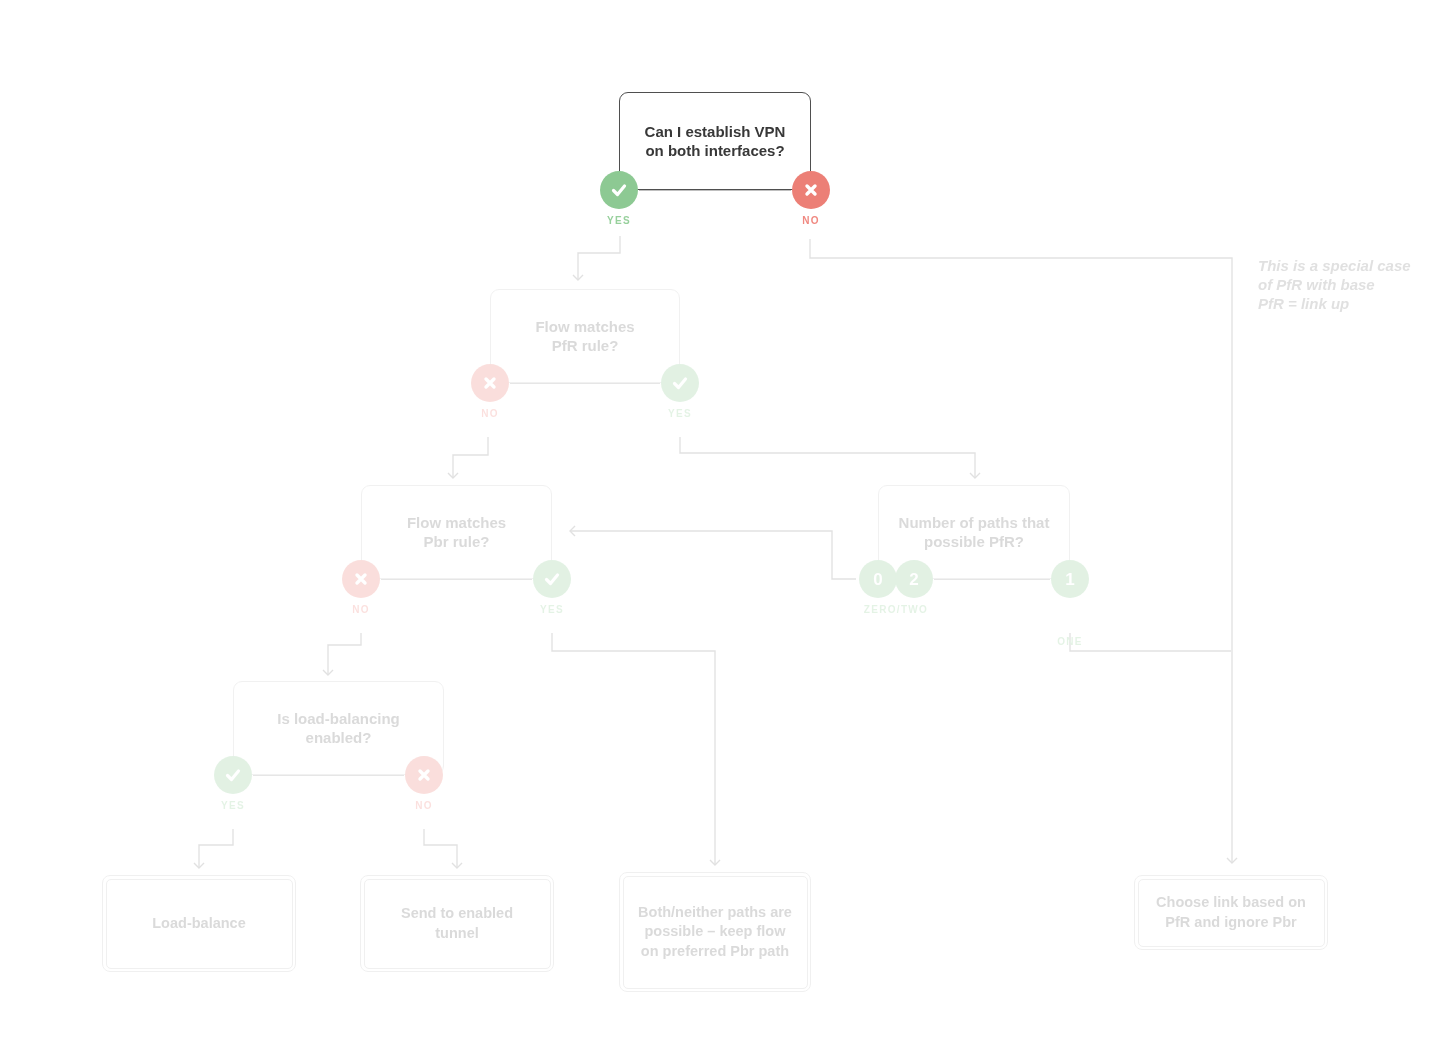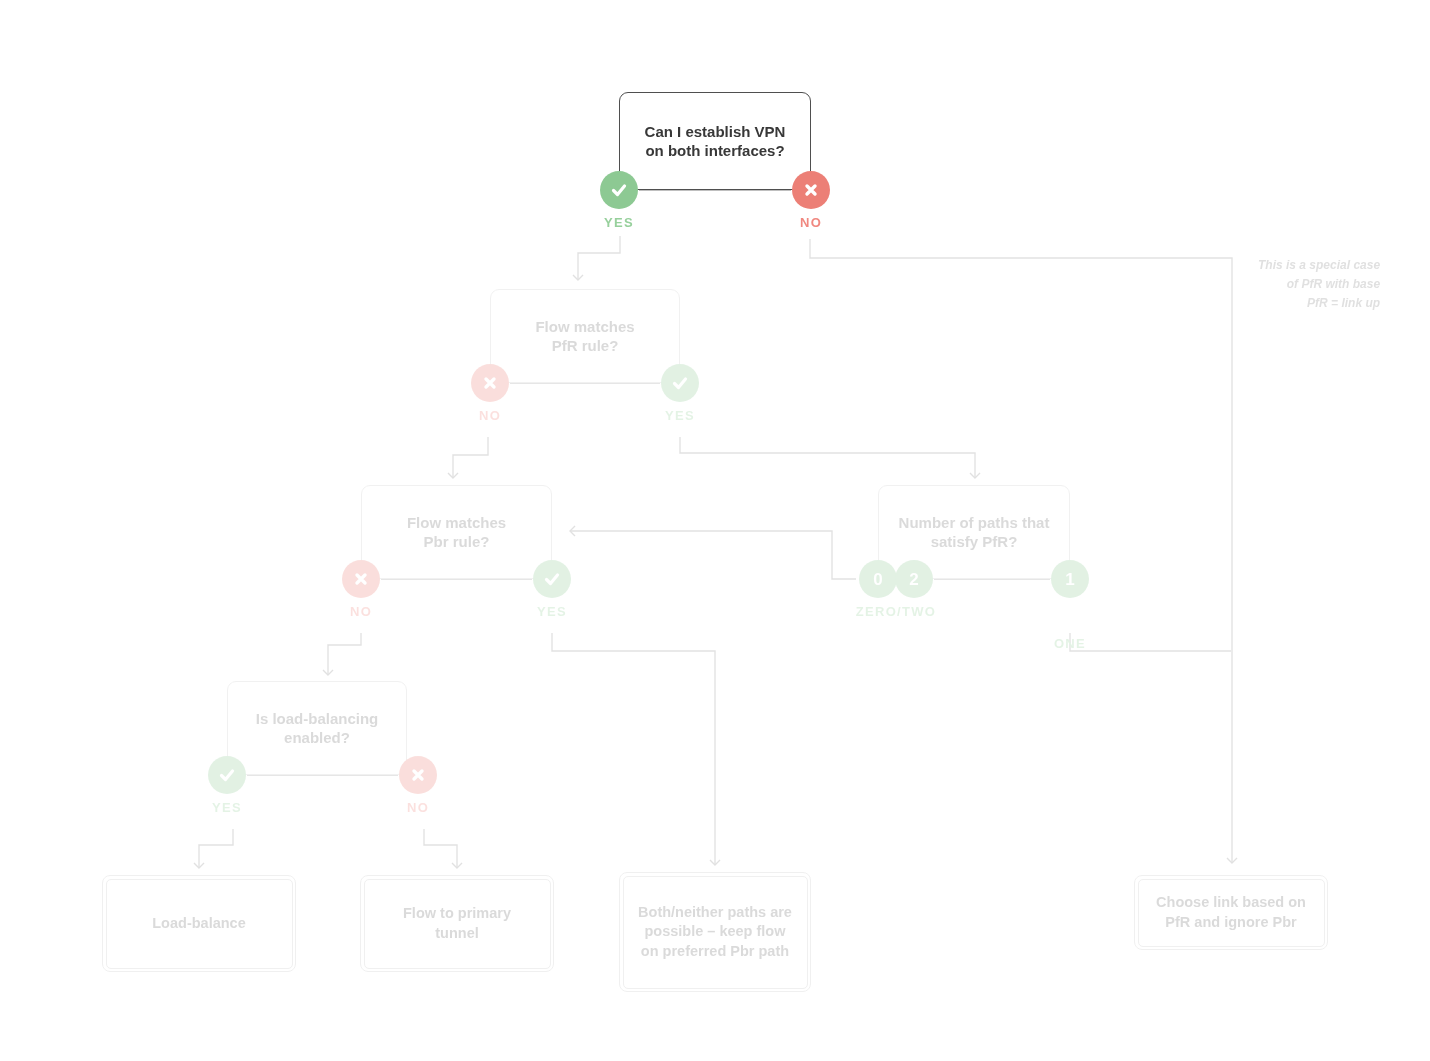--- a/index.html
+++ b/index.html
@@ -25,30 +25,30 @@
   .qtext{font-size:15px;line-height:19px;font-weight:700;color:var(--q-text);white-space:pre-line;}
   .dnode.active .qtext{color:var(--q-text-active);}
   .circle-line{position:absolute;height:1.5px;background:var(--circle-line);}
   .dnode.active .circle-line{background:var(--circle-line-active);}
   .bcircle{position:absolute;width:38px;height:38px;border-radius:50%;
            display:flex;align-items:center;justify-content:center;}
   .bcircle.green{background:var(--green);}
   .bcircle.red{background:var(--red);}
   .bcircle svg{display:block;}
   .digit{color:#fff;font-weight:700;font-size:17px;line-height:1;}
-  .blabel{position:absolute;font-size:13px;font-weight:700;letter-spacing:1.3px;
+  .blabel{position:absolute;font-size:10px;font-weight:700;letter-spacing:1.3px;
           transform:translateX(-50%);white-space:nowrap;}
   .blabel.green{color:var(--green-label);}
   .blabel.red{color:var(--red-label);}
   .tnode{border:1.5px solid var(--terminal-border);border-radius:8px;background:#fff;
          display:flex;align-items:center;justify-content:center;text-align:center;}
   .tnode:before{content:"";position:absolute;inset:2.5px;border:1.5px solid var(--terminal-border);border-radius:5px;}
   .ttext{font-size:14.5px;line-height:19.5px;font-weight:700;color:var(--q-text);white-space:pre-line;padding:0 8px;}
-  #note{position:absolute;font-size:12px;line-height:19px;font-style:italic;font-weight:700;
-        color:var(--note-color);white-space:pre-line;text-align:right;}
+  #note{position:absolute;font-size:15px;line-height:19px;font-style:italic;font-weight:700;
+        color:var(--note-color);white-space:pre-line;}
 </style>
 </head>
 <body>
 
 <div id="stage" style="--green: #8dc993; --red: #ec7f76; --green-label: #97d09c; --red-label: #f08880; --connector: #8c8c8c; --box-border: #c9c9c9; --box-border-active: #4f4f4f; --q-text: #6f6f6f; --q-text-active: #383838; --note-color: #858585;">
   <div id="faded-layer">
     <svg class="connectors" id="connector-svg" width="1430" height="1061">
         <path d="M620 236 L620 253 L578 253 L578 280" fill="none" stroke="#8c8c8c" stroke-width="1.4"></path>
         <path d="M 573 275 L 578 280 L 583 275" fill="none" stroke="#8c8c8c" stroke-width="1.4"></path>
         <path d="M810 239 L810 258 L1232 258 L1232 863" fill="none" stroke="#8c8c8c" stroke-width="1.4"></path>
@@ -105,35 +105,35 @@
             <svg width="20" height="20" viewBox="0 0 20 20">
               <path d="M4.5 10.5 L8.5 14.5 L15.5 6" fill="none" stroke="#fff" stroke-width="3.2" stroke-linecap="round" stroke-linejoin="round"></path>
             </svg>
           </div>
           <div class="blabel green" style="left: 191px; top: 119px;">YES</div>
         </div>
         <div class="dnode" style="left: 878px; top: 485px; width: 192px; height: 94px;">
           <div class="circle-line" style="left: 56px; top: 93px; width: 116px;"></div>
           <div class="dbox">
             <div class="qtext">Number of paths that
-satisfy PfR?</div>
+possible PfR?</div>
           </div>
           <div class="bcircle green" style="left: -19px; top: 75px;">
             <span class="digit">0</span>
           </div>
           <div class="bcircle green" style="left: 17px; top: 75px;">
             <span class="digit">2</span>
           </div>
           <div class="blabel green" style="left: 18px; top: 119px;">ZERO/TWO</div>
           <div class="bcircle green" style="left: 173px; top: 75px;">
             <span class="digit">1</span>
           </div>
           <div class="blabel green" style="left: 192px; top: 119px; margin-top: 32px;">ONE</div>
         </div>
-        <div class="dnode" style="left: 227px; top: 681px; width: 180px; height: 94px;">
+        <div class="dnode" style="left: 233px; top: 681px; width: 211px; height: 94px;">
           <div class="circle-line" style="left: 20px; top: 93px; width: 151px;"></div>
           <div class="dbox">
             <div class="qtext">Is load-balancing
 enabled?</div>
           </div>
           <div class="bcircle green" style="left: -19px; top: 75px;">
             <svg width="20" height="20" viewBox="0 0 20 20">
               <path d="M4.5 10.5 L8.5 14.5 L15.5 6" fill="none" stroke="#fff" stroke-width="3.2" stroke-linecap="round" stroke-linejoin="round"></path>
             </svg>
           </div>
@@ -142,21 +142,21 @@
             <svg width="18" height="18" viewBox="0 0 18 18">
               <path d="M5 5 L13 13 M13 5 L5 13" fill="none" stroke="#fff" stroke-width="3.4" stroke-linecap="round"></path>
             </svg>
           </div>
           <div class="blabel red" style="left: 191px; top: 119px;">NO</div>
         </div>
         <div class="tnode" style="left: 102px; top: 875px; width: 194px; height: 97px;">
           <div class="ttext">Load-balance</div>
         </div>
         <div class="tnode" style="left: 360px; top: 875px; width: 194px; height: 97px;">
-          <div class="ttext">Flow to primary
+          <div class="ttext">Send to enabled
 tunnel</div>
         </div>
         <div class="tnode" style="left: 619px; top: 872px; width: 192px; height: 120px;">
           <div class="ttext">Both/neither paths are
 possible – keep flow
 on preferred Pbr path</div>
         </div>
         <div class="tnode" style="left: 1134px; top: 875px; width: 194px; height: 75px;">
           <div class="ttext">Choose link based on
 PfR and ignore Pbr</div>

